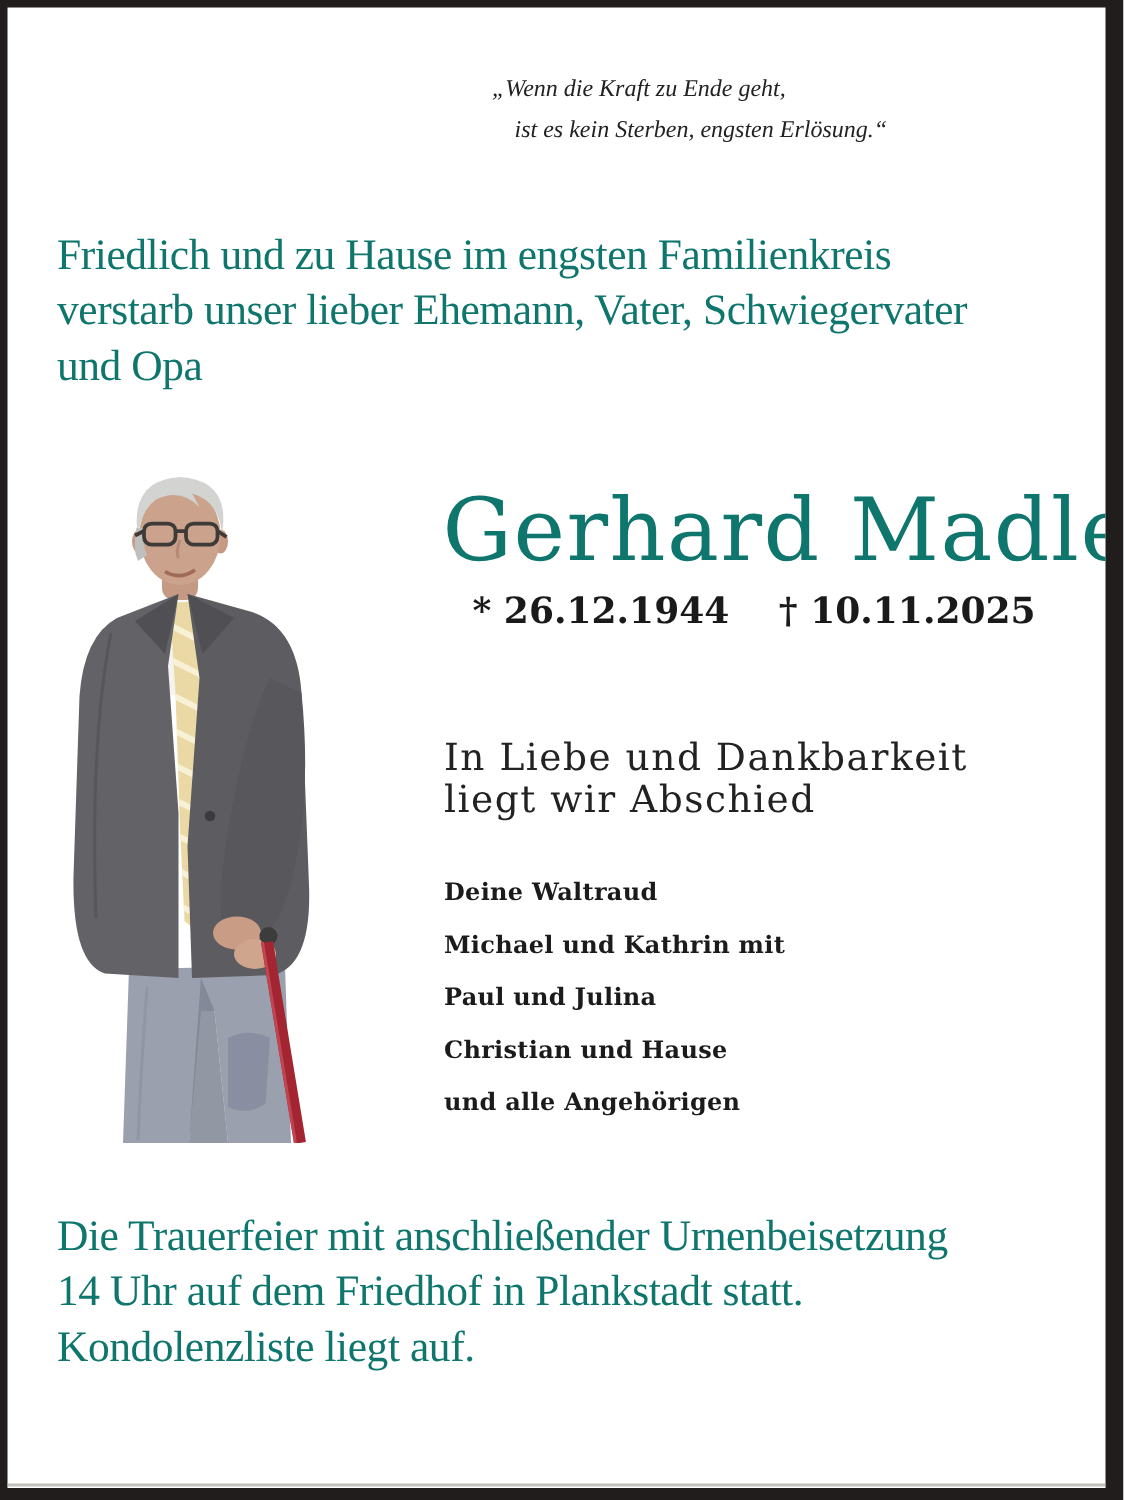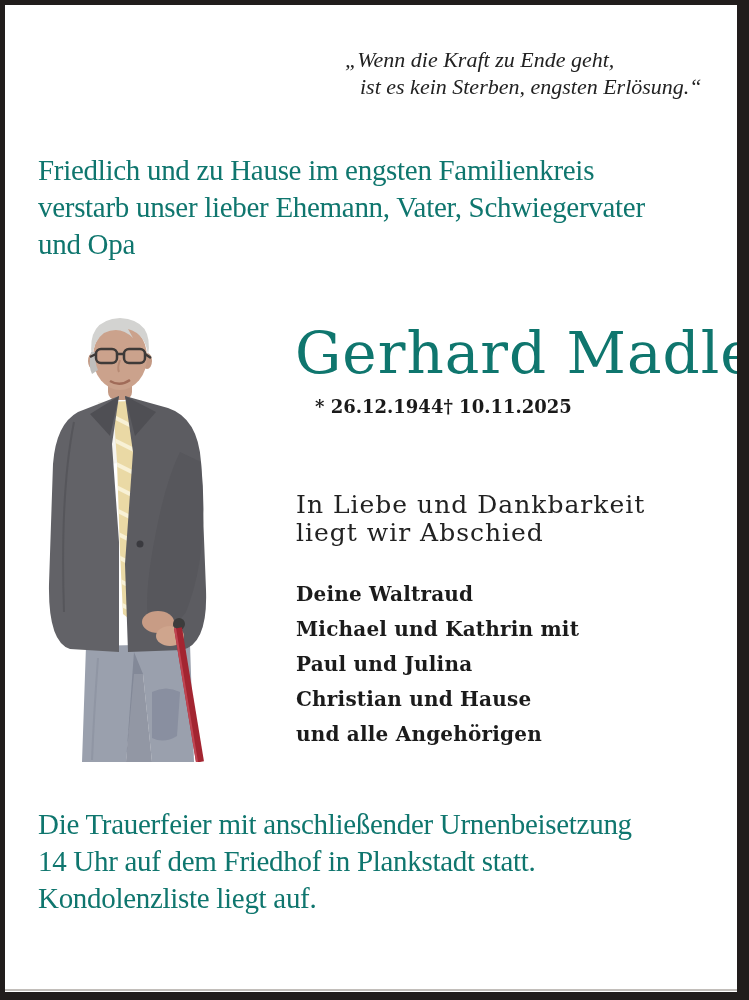--- a/index.html
+++ b/index.html
@@ -13,24 +13,24 @@
     border-left: 5px solid #211d1c;
     border-right: 12px solid #211d1c;
     border-bottom: 8px solid #211d1c;
     overflow: hidden;
     font-family: "Liberation Serif", serif;
     color: #1d1d1d;
   }
   .abs { position: absolute; }
 
   .quote {
-    left: 340px; top: 41px;
+    left: 323px; top: 41px;
     font-family: "Liberation Serif", serif;
     font-style: italic;
-    font-size: 22px;
+    font-size: 16px;
     line-height: 27px;
     color: #222222;
     white-space: nowrap;
   }
   .quote .indent { padding-left: 15px; }
 
   .intro, .funeral {
     left: 33px;
     font-family: "Liberation Serif", serif;
     font-size: 29px;
@@ -49,44 +49,44 @@
     font-family: "DejaVu Serif", serif;
     font-size: 58px;
     line-height: 60px;
     letter-spacing: 1px;
     color: #0f766e;
     white-space: nowrap;
   }
 
   .dates {
     left: 310px; top: 388px;
-    display: flex; 
+    display: flex; gap: 33px;
     font-family: "DejaVu Serif", serif;
     font-weight: bold;
-    font-size: 18px;
+    font-size: 24px;
     line-height: 28px;
     color: #1a1a1a;
     white-space: nowrap;
   }
 
   .farewell {
     left: 291px; top: 486px;
     font-family: "DejaVu Serif", serif;
     font-size: 25px;
     line-height: 28px;
     letter-spacing: 1px;
     color: #222222;
     white-space: nowrap;
   }
 
   .mourners {
     left: 291px; top: 572px;
     font-family: "DejaVu Serif", serif;
     font-weight: bold;
-    font-size: 20px;
+    font-size: 16px;
     line-height: 35px;
     letter-spacing: 0.2px;
     color: #1b1b1b;
     white-space: nowrap;
   }
 
   .bottom-rule {
     left: 0; top: 984px;
     width: 732px; height: 2px;
     background: #c2beba;

